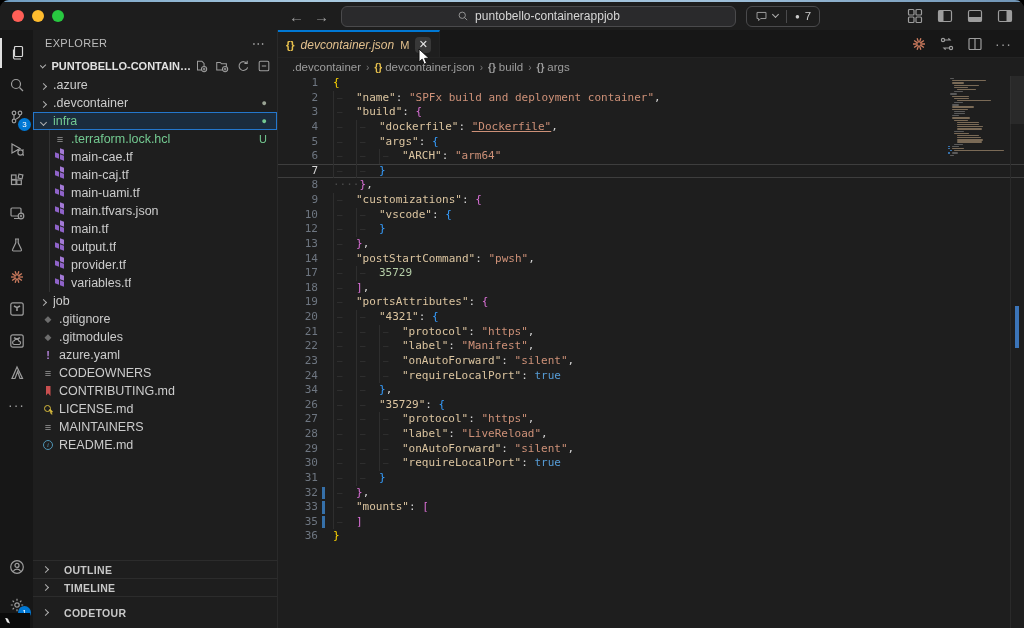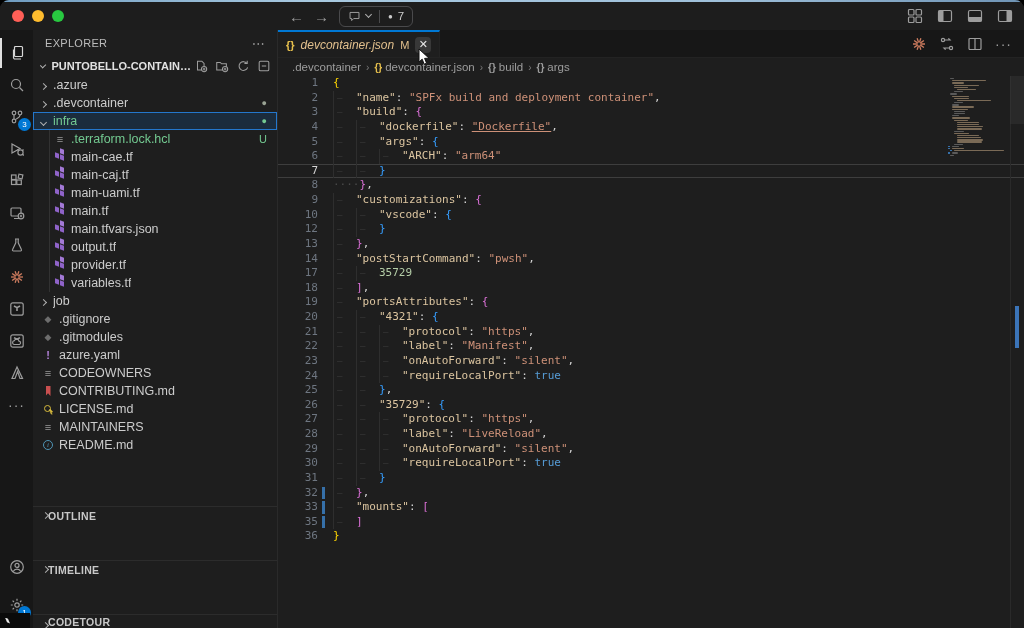--- a/index.html
+++ b/index.html
@@ -42,21 +42,21 @@
   .row .lbl { overflow:hidden; text-overflow:ellipsis; }
   .row .right-badge { margin-left:auto; margin-right:10px; font-size:11px; }
   .row.selected { background:#132f4c33; outline:1px solid #2477cc; outline-offset:-1px; background-color:#1b2c3d; }
   .row.ind1 { padding-left:20px; }
   .row.ind1::before { content:""; position:absolute; left:16px; top:0; bottom:0; border-left:1px solid #323232; }
   .chevron { display:inline-block; width:5px; height:5px; border-right:1.4px solid #b0b0b0; border-bottom:1.4px solid #b0b0b0; }
   .chevron.right { transform:rotate(-45deg); }
   .chevron.down { transform:rotate(45deg); }
   .dot-badge { margin-left:auto; margin-right:10px; font-size:9px; }
   .sb-bottom { margin-top:auto; }
-  .sb-section { height:18px; border-top:1px solid #2c2c2c; display:flex; align-items:center; padding-left:10px; gap:0; font-size:10.5px; font-weight:bold; color:#c8c8c8; letter-spacing:.3px;margin-top:36px; }
+  .sb-section { height:18px; border-top:1px solid #2c2c2c; display:flex; align-items:center; padding-left:10px; gap:16px; font-size:10.5px; font-weight:bold; color:#c8c8c8; letter-spacing:.3px; }
 
   
   .tf-icon { position:relative; width:10px; height:10px; }
   .tf-icon i { position:absolute; width:4px; height:5px; background:#8f63c9; transform:skewY(22deg); }
   .tf-icon i:nth-child(1){ left:0; top:1px; }
   .tf-icon i:nth-child(2){ left:5px; top:3px; }
   .tf-icon i:nth-child(3){ left:5px; top:-3px; background:#a379d6; }
   .ribbon { width:5px; height:10px; background:#c94f4f; clip-path:polygon(0 0,100% 0,100% 100%,50% 72%,0 100%); }
   .keyic { width:9px; height:9px; position:relative; }
   .keyic::before { content:""; position:absolute; left:0; top:0; width:5px; height:5px; border:1.4px solid #d7ba3d; border-radius:50%; }
@@ -111,20 +111,29 @@
 
   <div class="titlebar">
     <div class="lights">
       <span class="light" style="background:#ff5f57"></span>
       <span class="light" style="background:#febc2e"></span>
       <span class="light" style="background:#28c840"></span>
     </div>
     <div class="nav-arrows">
       <span>←</span>
       <span>→</span>
+    </div>
+    <div class="searchbox">
+      <span id="search-glyph">
+          <svg width="12" height="12" viewBox="0 0 16 16" fill="none" stroke="#9d9d9d" stroke-width="1.2">
+            <circle cx="7" cy="7" r="4.2"></circle>
+            <path d="M10 10 L13.5 13.5"></path>
+          </svg>
+        </span>
+      <span>puntobello-containerappjob</span>
     </div>
     <div class="copilot">
       <span id="chat-glyph">
           <svg width="13" height="13" viewBox="0 0 16 16" fill="none" stroke="#9d9d9d" stroke-width="1.2">
             <path d="M2.5 3 h11 v7.5 h-6.5 l-2.5 2.5 v-2.5 h-2 Z"></path>
           </svg>
         </span>
       <span class="chevron down" style="margin-top:-3px"></span>
       <span class="divider"></span>
       <span class="dot">●</span>
@@ -354,31 +363,31 @@
             <span class="lbl">main-uami.tf</span>
           </div>
           <div class="row ind1">
             <span class="fi">
               <span class="tf-icon">
                 <i></i>
                 <i></i>
                 <i></i>
               </span>
             </span>
+            <span class="lbl">main.tfvars.json</span>
+          </div>
+          <div class="row ind1">
+            <span class="fi">
+              <span class="tf-icon">
+                <i></i>
+                <i></i>
+                <i></i>
+              </span>
+            </span>
             <span class="lbl">main.tf</span>
-          </div>
-          <div class="row ind1">
-            <span class="fi">
-              <span class="tf-icon">
-                <i></i>
-                <i></i>
-                <i></i>
-              </span>
-            </span>
-            <span class="lbl">main.tfvars.json</span>
           </div>
           <div class="row ind1">
             <span class="fi">
               <span class="tf-icon">
                 <i></i>
                 <i></i>
                 <i></i>
               </span>
             </span>
             <span class="lbl">output.tf</span>
@@ -448,21 +457,21 @@
         </div>
       <div class="sb-bottom" id="sb-bottom">
           <div class="sb-section">
             <span class="chevron right"></span>
             <span>OUTLINE</span>
           </div>
           <div class="sb-section">
             <span class="chevron right"></span>
             <span>TIMELINE</span>
           </div>
-          <div class="sb-section" style="height: 14px; align-items: flex-end;">
+          <div class="sb-section" style="height: 32px;">
             <span class="chevron right"></span>
             <span>CODETOUR</span>
           </div>
         </div>
     </div>
 
     <div class="editor">
       <div class="tabbar">
         <div class="tab">
           <span class="braces">{}</span>
@@ -538,21 +547,21 @@
           <div class="cl"><span class="num">13</span><span class="lc"><span class="tabch"></span><span class="tk-b2">}</span><span class="tk-p">,</span></span></div>
           <div class="cl"><span class="num">14</span><span class="lc"><span class="tabch"></span><span class="tk-k">"postStartCommand"</span><span class="tk-p">: </span><span class="tk-s">"pwsh"</span><span class="tk-p">,</span></span></div>
           <div class="cl"><span class="num">17</span><span class="lc"><span class="tabch"></span><span class="tabch"></span><span class="tk-n">35729</span></span></div>
           <div class="cl"><span class="num">18</span><span class="lc"><span class="tabch"></span><span class="tk-b2">]</span><span class="tk-p">,</span></span></div>
           <div class="cl"><span class="num">19</span><span class="lc"><span class="tabch"></span><span class="tk-k">"portsAttributes"</span><span class="tk-p">: </span><span class="tk-b2">{</span></span></div>
           <div class="cl"><span class="num">20</span><span class="lc"><span class="tabch"></span><span class="tabch"></span><span class="tk-k">"4321"</span><span class="tk-p">: </span><span class="tk-b3">{</span></span></div>
           <div class="cl"><span class="num">21</span><span class="lc"><span class="tabch"></span><span class="tabch"></span><span class="tabch"></span><span class="tk-k">"protocol"</span><span class="tk-p">: </span><span class="tk-s">"https"</span><span class="tk-p">,</span></span></div>
           <div class="cl"><span class="num">22</span><span class="lc"><span class="tabch"></span><span class="tabch"></span><span class="tabch"></span><span class="tk-k">"label"</span><span class="tk-p">: </span><span class="tk-s">"Manifest"</span><span class="tk-p">,</span></span></div>
           <div class="cl"><span class="num">23</span><span class="lc"><span class="tabch"></span><span class="tabch"></span><span class="tabch"></span><span class="tk-k">"onAutoForward"</span><span class="tk-p">: </span><span class="tk-s">"silent"</span><span class="tk-p">,</span></span></div>
           <div class="cl"><span class="num">24</span><span class="lc"><span class="tabch"></span><span class="tabch"></span><span class="tabch"></span><span class="tk-k">"requireLocalPort"</span><span class="tk-p">: </span><span class="tk-t">true</span></span></div>
-          <div class="cl"><span class="num">25</span><span class="lc"><span class="tabch"></span><span class="tabch"></span><span class="tk-b3">}</span><span class="tk-p">,</span></span></div>
+          <div class="cl"><span class="num">34</span><span class="lc"><span class="tabch"></span><span class="tabch"></span><span class="tk-b3">}</span><span class="tk-p">,</span></span></div>
           <div class="cl"><span class="num">26</span><span class="lc"><span class="tabch"></span><span class="tabch"></span><span class="tk-k">"35729"</span><span class="tk-p">: </span><span class="tk-b3">{</span></span></div>
           <div class="cl"><span class="num">27</span><span class="lc"><span class="tabch"></span><span class="tabch"></span><span class="tabch"></span><span class="tk-k">"protocol"</span><span class="tk-p">: </span><span class="tk-s">"https"</span><span class="tk-p">,</span></span></div>
           <div class="cl"><span class="num">28</span><span class="lc"><span class="tabch"></span><span class="tabch"></span><span class="tabch"></span><span class="tk-k">"label"</span><span class="tk-p">: </span><span class="tk-s">"LiveReload"</span><span class="tk-p">,</span></span></div>
           <div class="cl"><span class="num">29</span><span class="lc"><span class="tabch"></span><span class="tabch"></span><span class="tabch"></span><span class="tk-k">"onAutoForward"</span><span class="tk-p">: </span><span class="tk-s">"silent"</span><span class="tk-p">,</span></span></div>
           <div class="cl"><span class="num">30</span><span class="lc"><span class="tabch"></span><span class="tabch"></span><span class="tabch"></span><span class="tk-k">"requireLocalPort"</span><span class="tk-p">: </span><span class="tk-t">true</span></span></div>
           <div class="cl"><span class="num">31</span><span class="lc"><span class="tabch"></span><span class="tabch"></span><span class="tk-b3">}</span></span></div>
           <div class="cl"><span class="num">32</span><span class="chgbar"></span><span class="lc"><span class="tabch"></span><span class="tk-b2">}</span><span class="tk-p">,</span></span></div>
           <div class="cl"><span class="num">33</span><span class="chgbar"></span><span class="lc"><span class="tabch"></span><span class="tk-k">"mounts"</span><span class="tk-p">: </span><span class="tk-b2">[</span></span></div>
           <div class="cl"><span class="num">35</span><span class="chgbar"></span><span class="lc"><span class="tabch"></span><span class="tk-b2">]</span></span></div>
           <div class="cl"><span class="num">36</span><span class="lc"><span class="tk-b1">}</span></span></div>

